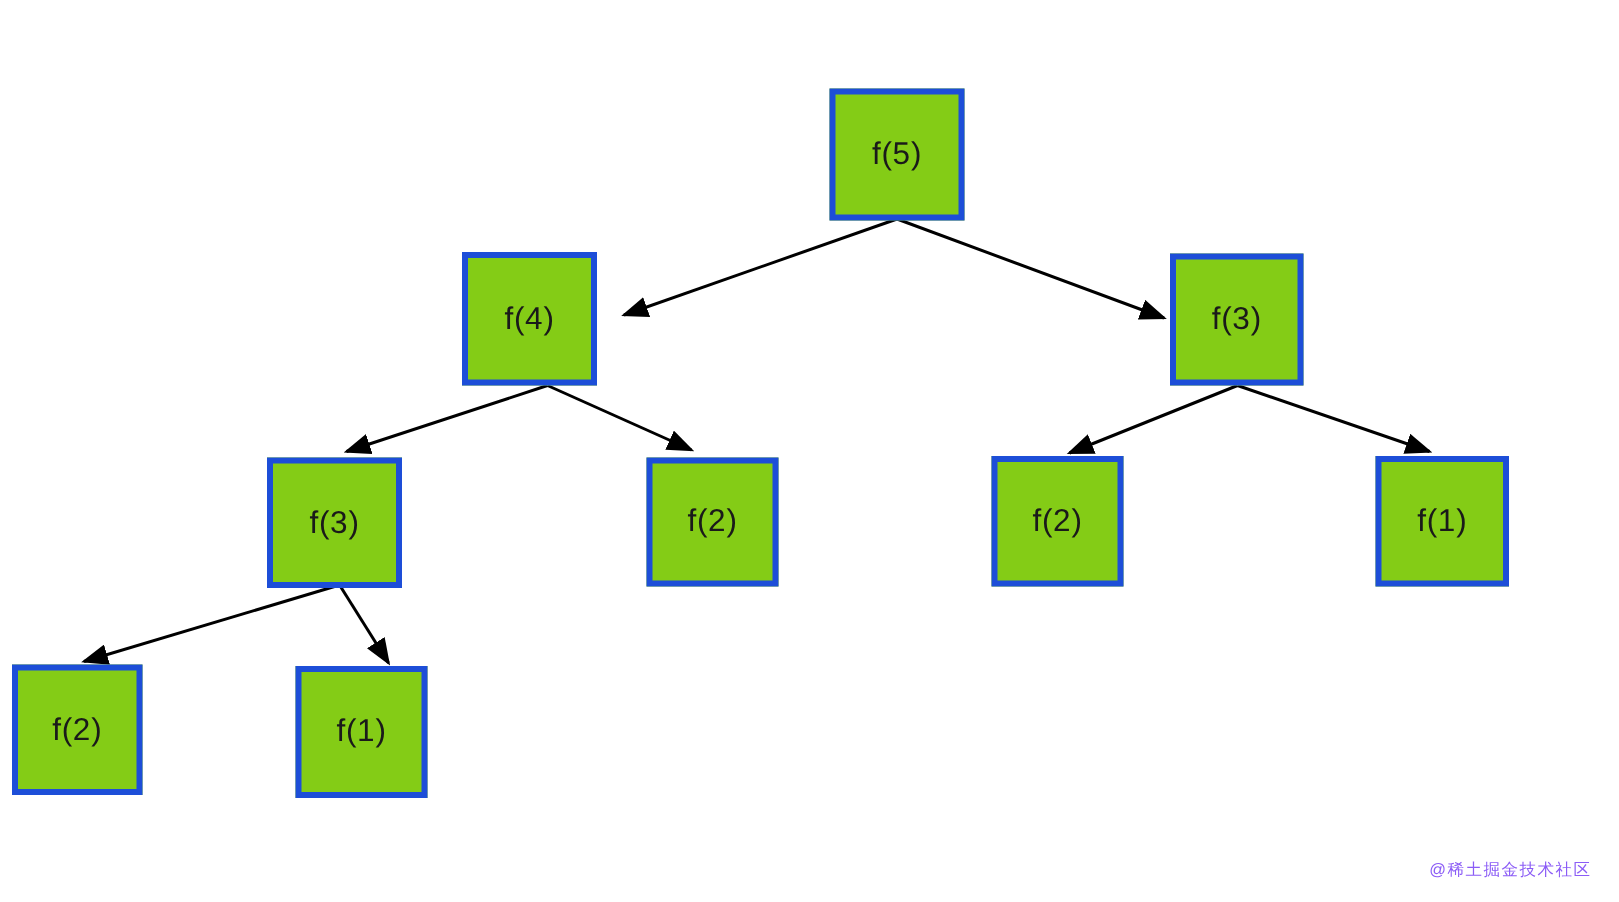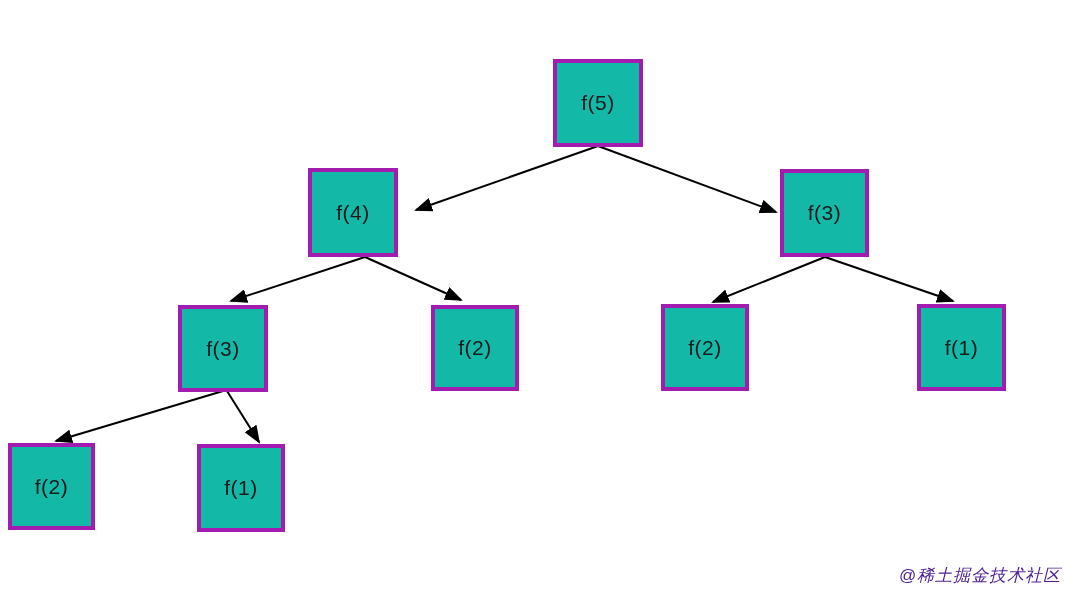--- a/index.html
+++ b/index.html
@@ -18,40 +18,39 @@
   #edges {
     position: absolute;
     left: 0;
     top: 0;
     width: 1079px;
     height: 601px;
   }
   .node {
     position: absolute;
     box-sizing: border-box;
-    border: 4px solid #a21caf;
-    background: #14b8a6;
+    border: 4px solid #1d4ed8;
+    background: #84cc16;
     display: flex;
     align-items: center;
     justify-content: center;
   }
   .node-label {
     font-size: 21px;
     color: #1a1a1a;
     letter-spacing: 0.5px;
   }
   .watermark {
     position: absolute;
     right: 18px;
     bottom: 14px;
-    font-size: 17px;
-    color: #4c1d95;
+    font-size: 11px;
+    color: #8b5cf6;
     letter-spacing: 1px;
     user-select: none;
-    font-style: italic;
   }
   
   #node-f5      { left: 553px; top:  59px; width: 90px; height: 88px; }
   #node-f4      { left: 308px; top: 168px; width: 90px; height: 89px; }
   #node-f3-r    { left: 780px; top: 169px; width: 89px; height: 88px; }
   #node-f3-l    { left: 178px; top: 305px; width: 90px; height: 87px; }
   #node-f2-m    { left: 431px; top: 305px; width: 88px; height: 86px; }
   #node-f2-r    { left: 661px; top: 304px; width: 88px; height: 87px; }
   #node-f1-r    { left: 917px; top: 304px; width: 89px; height: 87px; }
   #node-f2-b    { left:   8px; top: 443px; width: 87px; height: 87px; }

